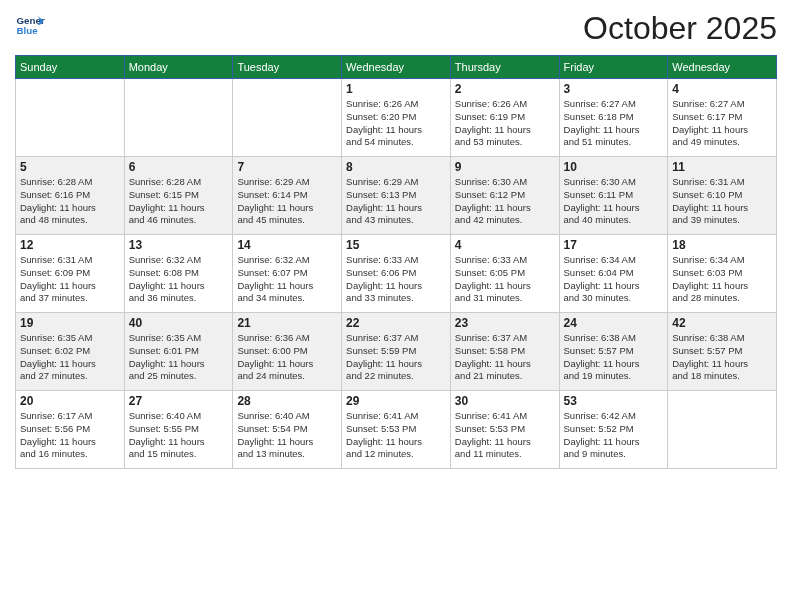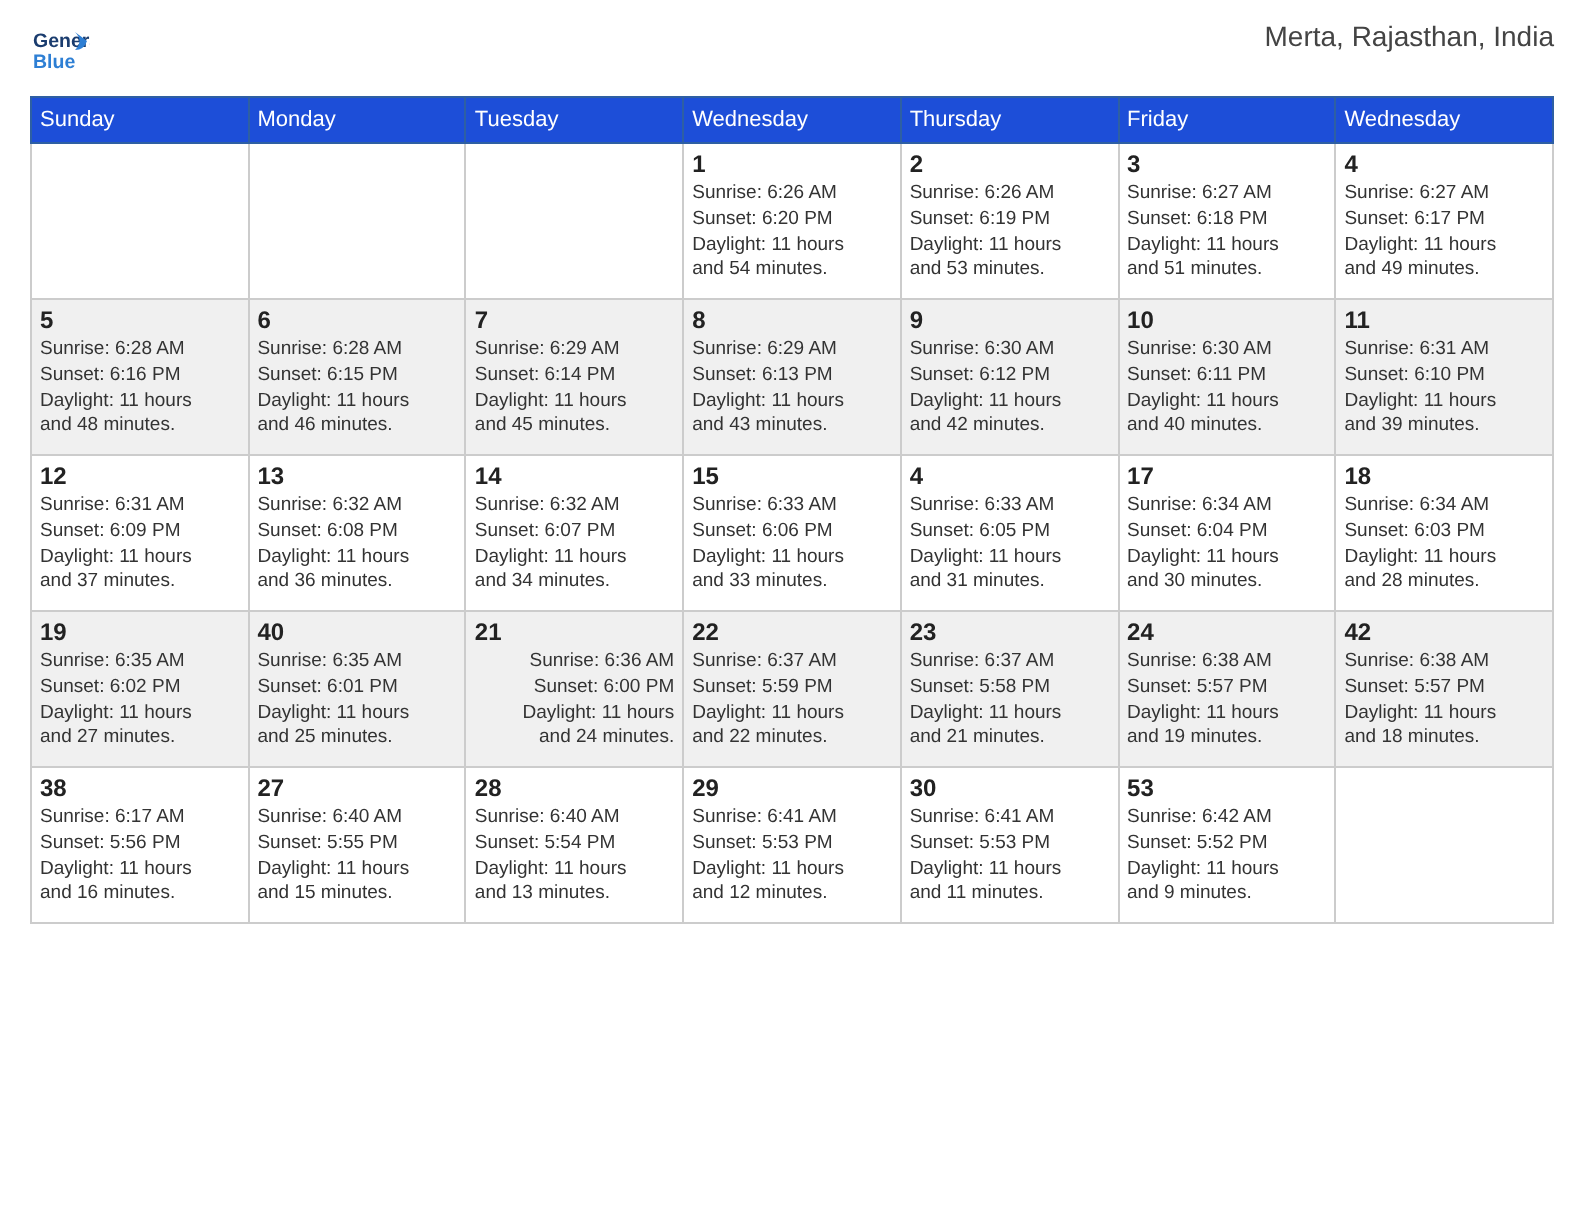--- a/index.html
+++ b/index.html
@@ -42,21 +42,21 @@
     .location {
       font-size: 14px;
       color: #444;
     }
     .calendar {
       width: 100%;
       border-collapse: collapse;
       font-size: 10px;
     }
     .calendar th {
-      background: #1d4ed8;
+      background: #15803d;
       color: #fff;
       padding: 5px 4px;
       text-align: left;
       font-size: 11px;
       font-weight: normal;
       border: 1px solid #2e5fa3;
     }
     .calendar td {
       border: 1px solid #ccc;
       vertical-align: top;
@@ -89,21 +89,21 @@
       <svg class="logo-icon" viewBox="0 0 40 40">
 
         <rect x="0" y="0" width="40" height="40" fill="none"></rect>
         <text x="2" y="18" font-size="13" font-weight="bold" fill="#1a3c6e" font-family="Arial">General</text>
         <text x="2" y="32" font-size="13" font-weight="bold" fill="#2e7fd4" font-family="Arial">Blue</text>
 
         <path d="M30 8 Q36 14 30 20 Q36 20 38 14 Z" fill="#2e7fd4"></path>
       </svg>
     </div>
     <div class="title-block">
-      <div class="location">Merta, Rajasthan, India</div>
+      <div class="month-title">October 2025</div>
     </div>
   </div>
 
   <table class="calendar">
     <thead>
       <tr>
       <th>Sunday</th>
           <th>Monday</th>
           <th>Tuesday</th>
           <th>Wednesday</th>
@@ -258,21 +258,21 @@
           </td>
           <td class="alt-row">
             <div class="day-num">40</div>
             <div class="day-info" style="white-space: pre-line;">Sunrise: 6:35 AM
 Sunset: 6:01 PM
 Daylight: 11 hours
 and 25 minutes.</div>
           </td>
           <td class="alt-row">
             <div class="day-num">21</div>
-            <div class="day-info" style="white-space: pre-line; text-align: right;">Sunrise: 6:36 AM
+            <div class="day-info" style="white-space: pre-line;">Sunrise: 6:36 AM
 Sunset: 6:00 PM
 Daylight: 11 hours
 and 24 minutes.</div>
           </td>
           <td class="alt-row">
             <div class="day-num">22</div>
             <div class="day-info" style="white-space: pre-line;">Sunrise: 6:37 AM
 Sunset: 5:59 PM
 Daylight: 11 hours
 and 22 minutes.</div>
@@ -294,21 +294,21 @@
           <td class="alt-row">
             <div class="day-num">42</div>
             <div class="day-info" style="white-space: pre-line;">Sunrise: 6:38 AM
 Sunset: 5:57 PM
 Daylight: 11 hours
 and 18 minutes.</div>
           </td>
         </tr>
         <tr>
           <td>
-            <div class="day-num">38</div>
+            <div class="day-num">20</div>
             <div class="day-info" style="white-space: pre-line;">Sunrise: 6:17 AM
 Sunset: 5:56 PM
 Daylight: 11 hours
 and 16 minutes.</div>
           </td>
           <td>
             <div class="day-num">27</div>
             <div class="day-info" style="white-space: pre-line;">Sunrise: 6:40 AM
 Sunset: 5:55 PM
 Daylight: 11 hours

